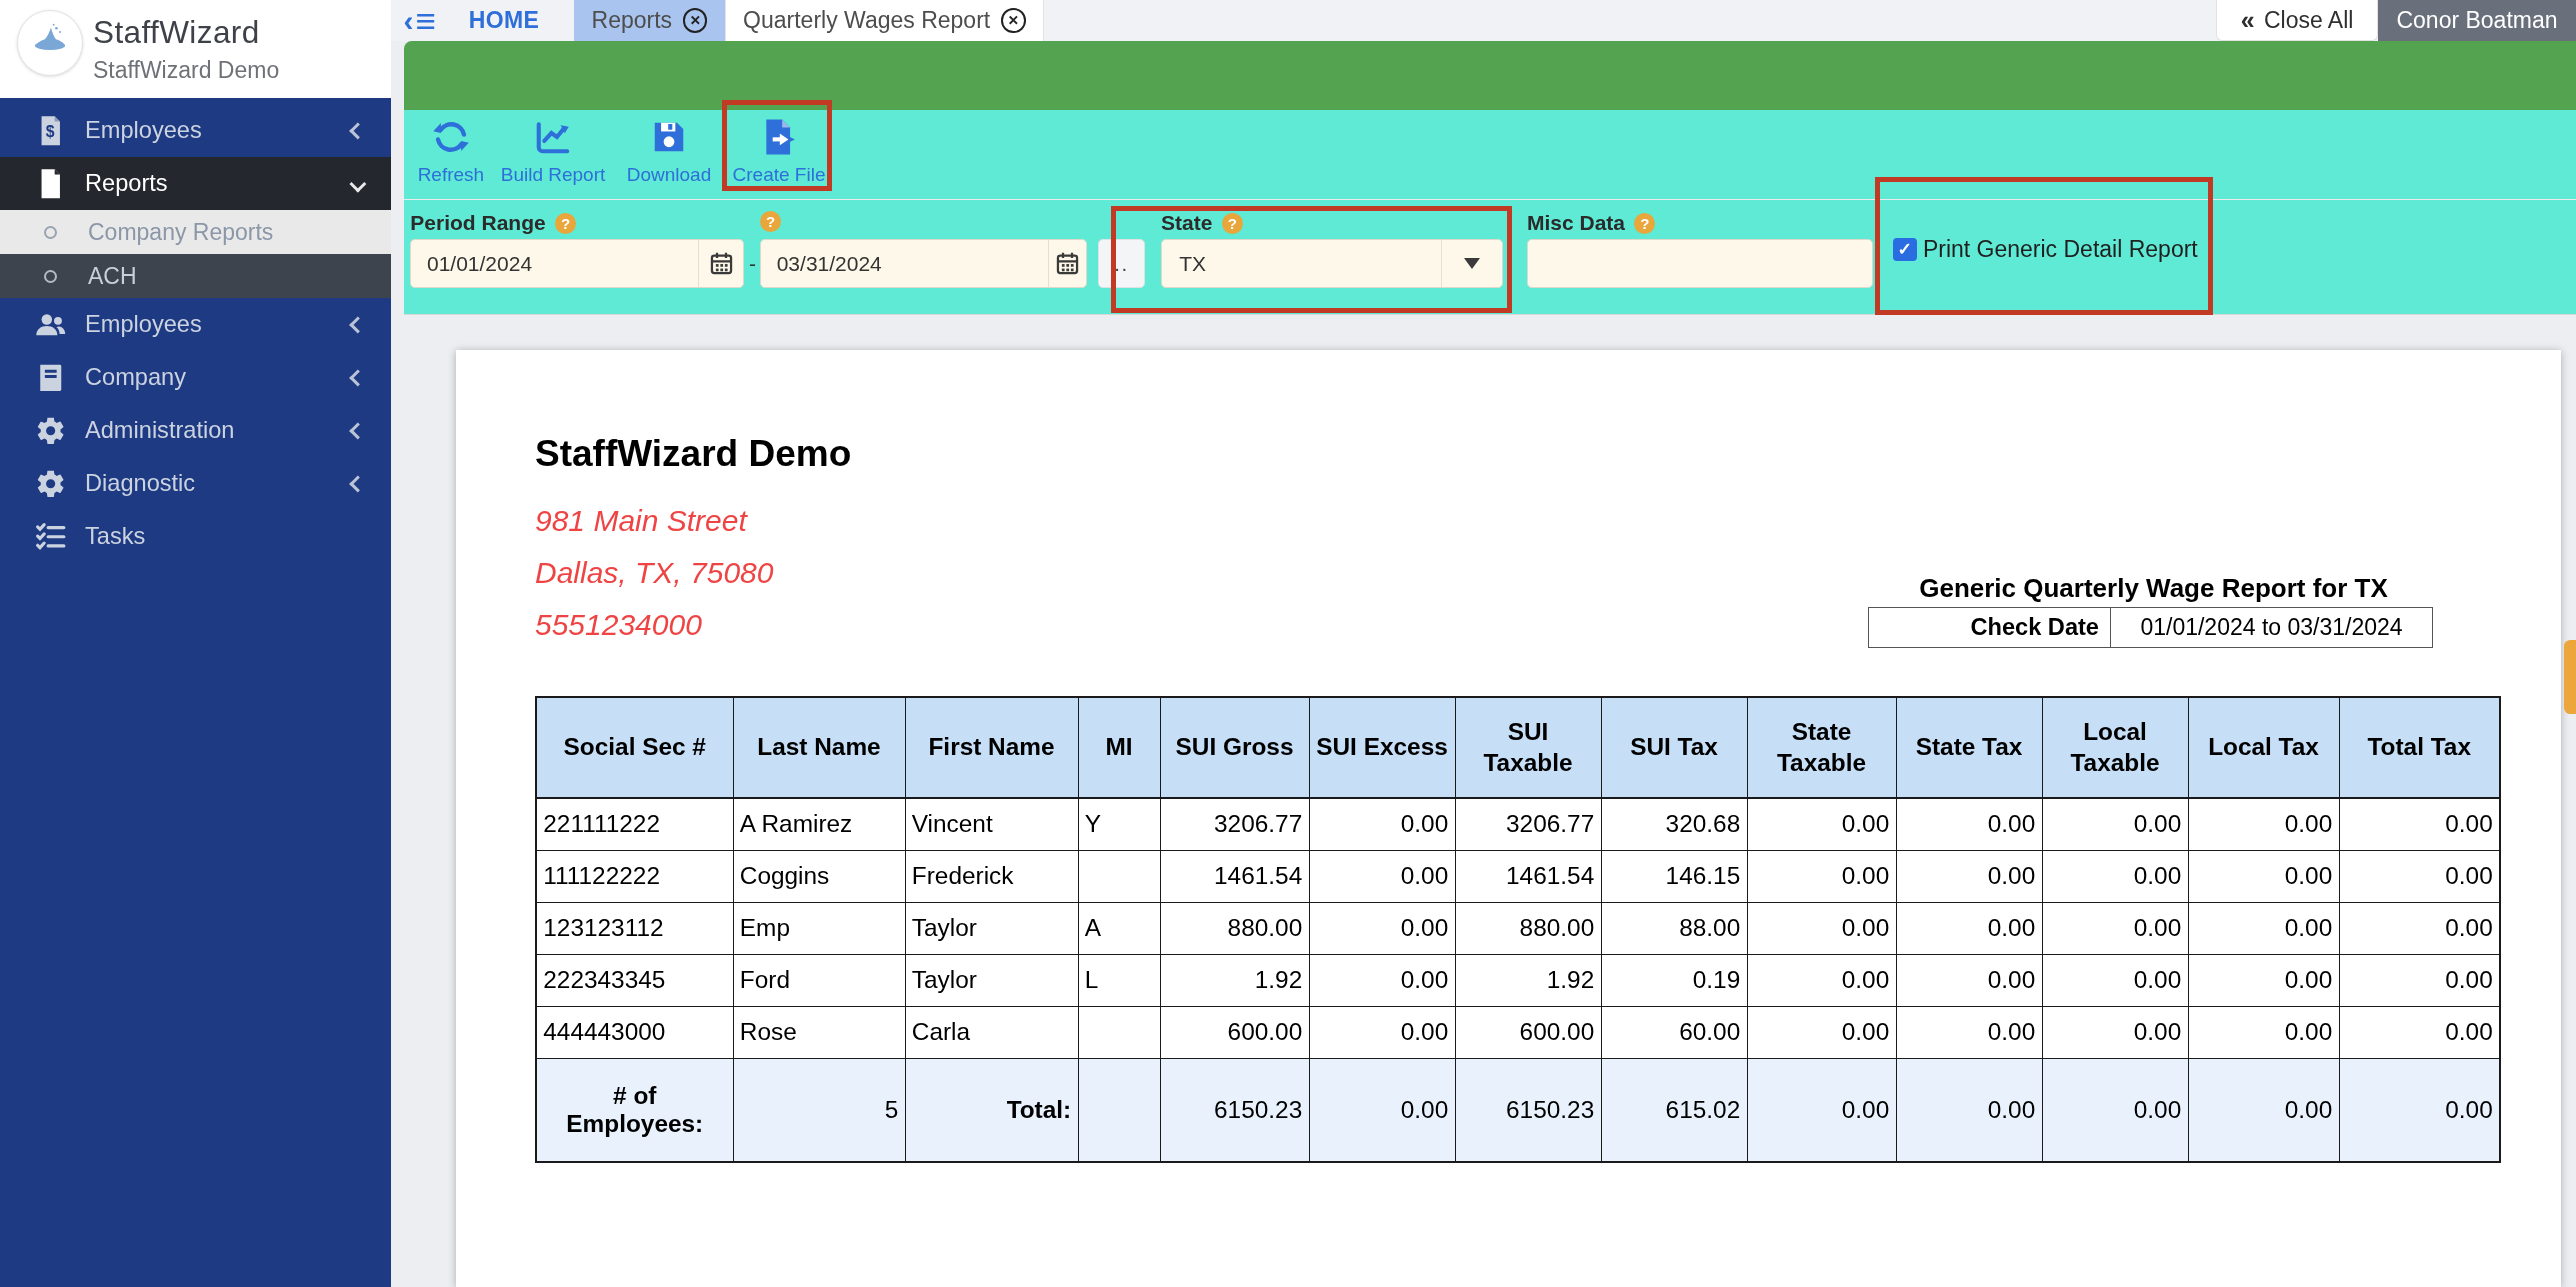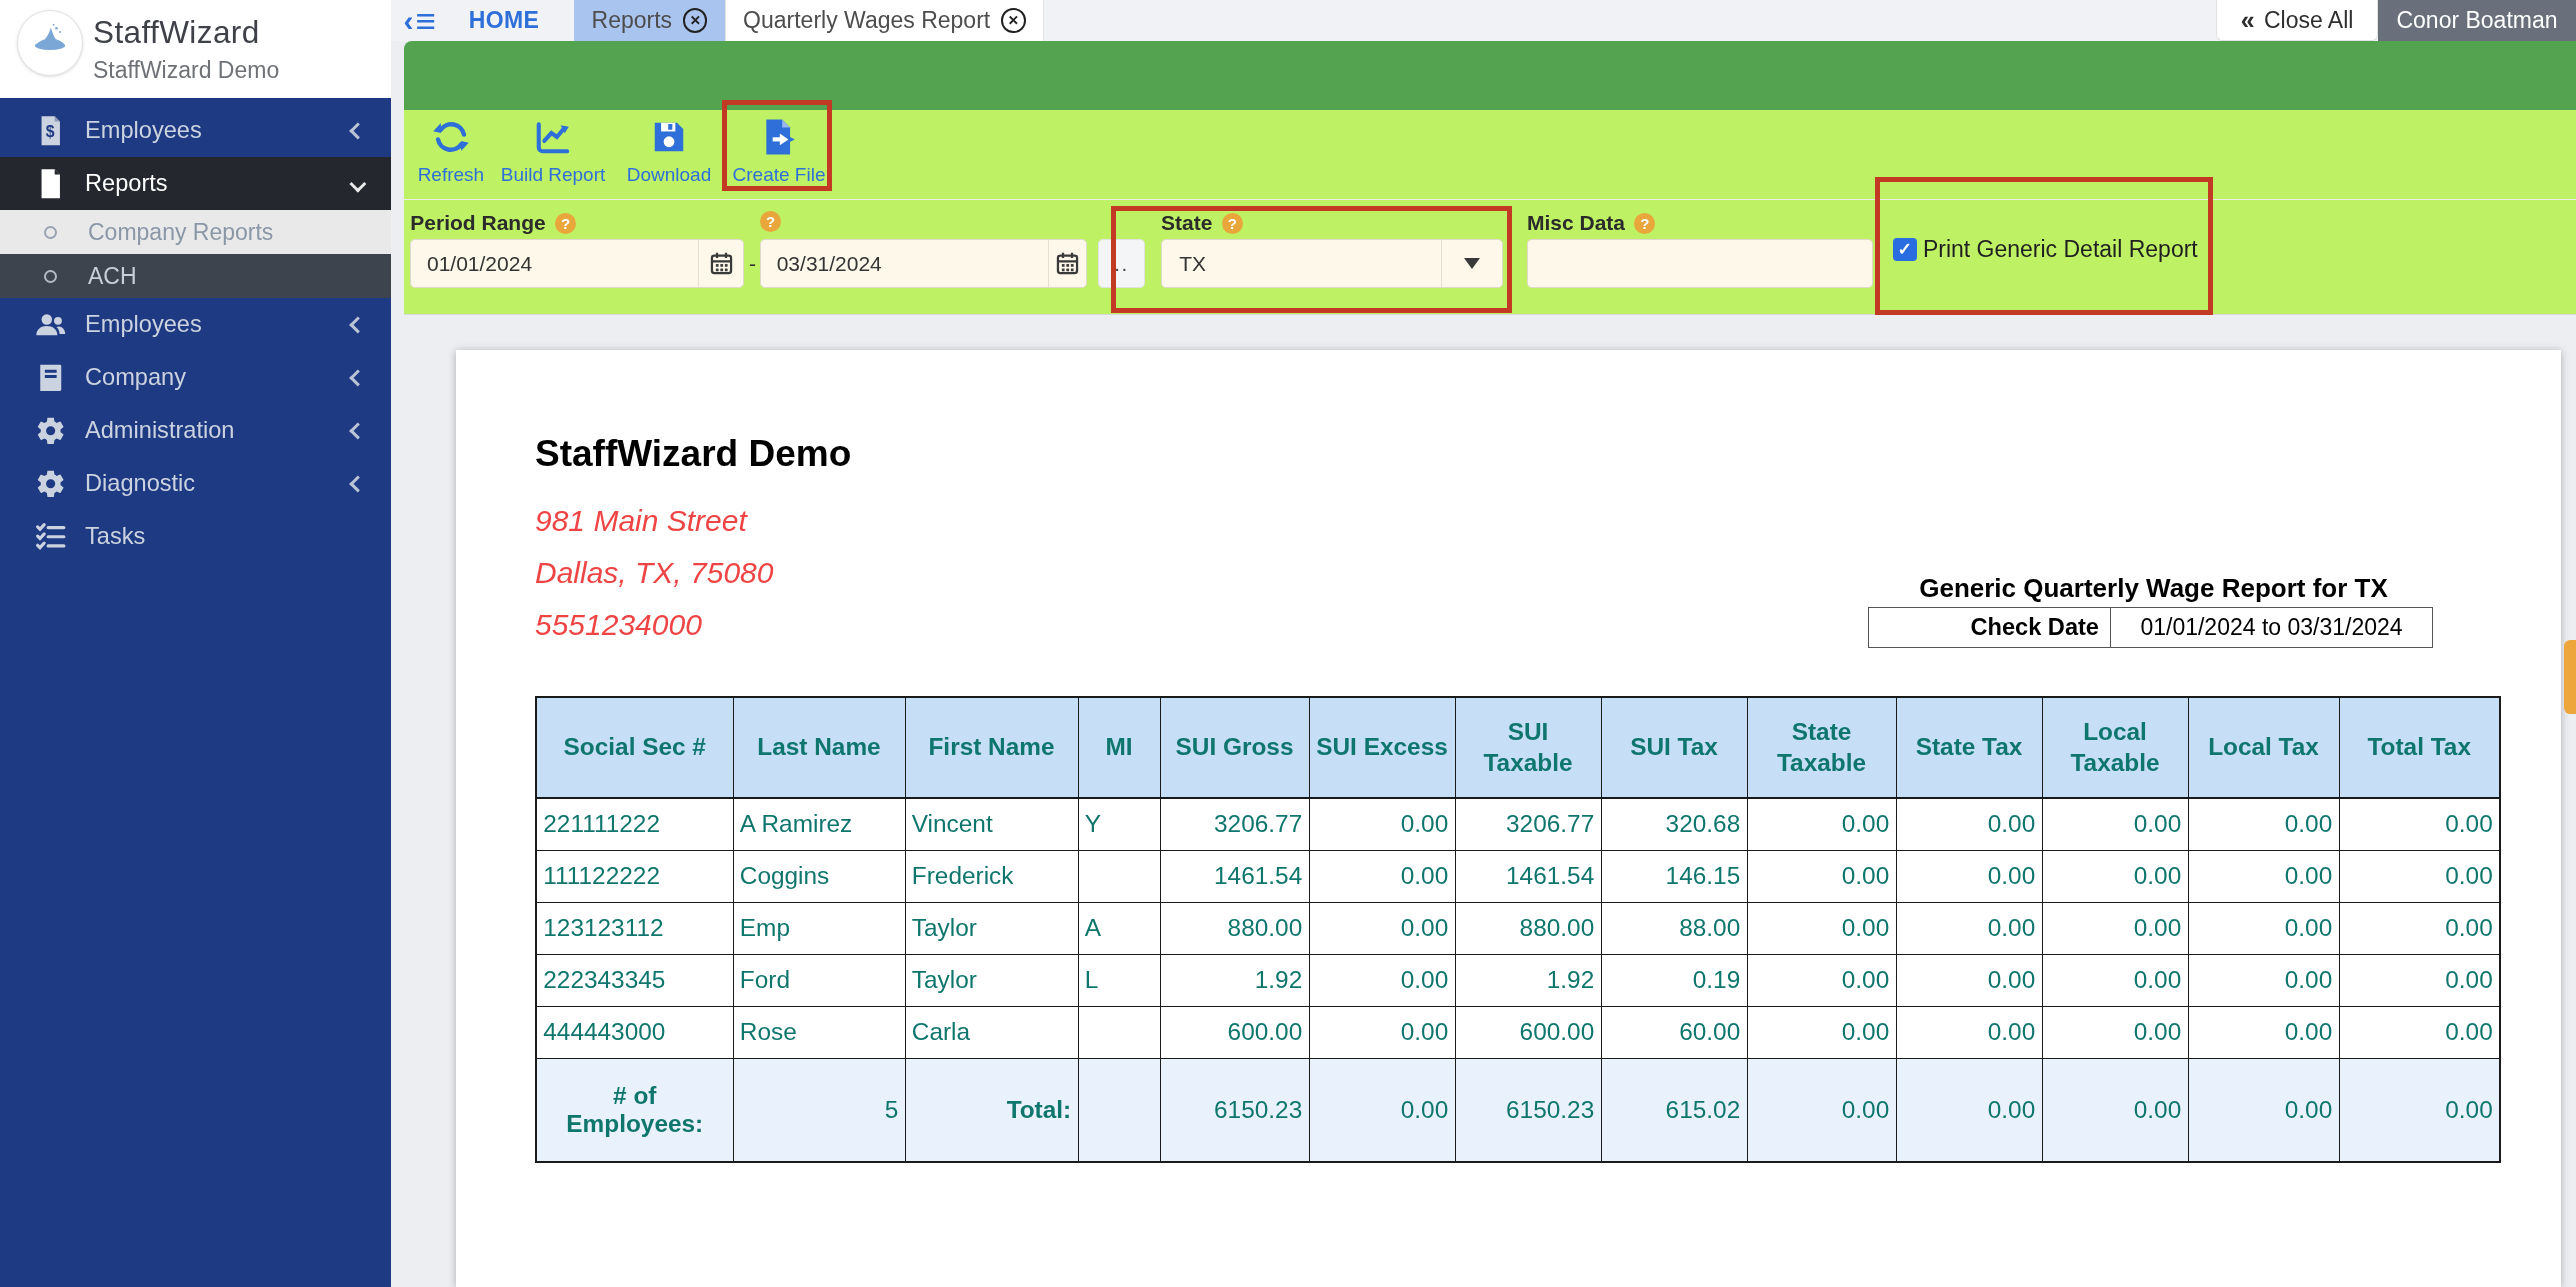--- a/index.html
+++ b/index.html
@@ -43,21 +43,21 @@
     display:flex; align-items:center; justify-content:center; font-size:13.4px; font-weight:bold; color:#222; }
   #topstrip-right { position:absolute; right:0; top:0; height:41px; display:flex; }
   #close-all-btn { display:flex; align-items:center; gap:9.4px; background:#fff; border:0.8px solid #e2e2e2;
     border-top:none; border-radius:0 0 6.3px 6.3px; padding:0 23.6px; font-size:23px; color:#2f2f2f; cursor:pointer; }
   #close-all-btn .laquo { font-size:25px; font-weight:bold; }
   #user-block { width:198px; background:#69707b; color:#fff; display:flex; align-items:center;
     justify-content:center; font-size:23px; cursor:pointer; }
   
   #green-bar { position:absolute; left:404px; top:41px; width:2172px; height:69px; background:#54a351;
     border-top-left-radius:7.9px; z-index:3; }
-  #panel { position:absolute; left:404px; top:110px; width:2172px; height:205px; background:#bef264;
+  #panel { position:absolute; left:404px; top:110px; width:2172px; height:205px; background:#5eead4;
     border-bottom:0.8px solid #d8d8d8; z-index:3; }
   #toolbar { position:absolute; left:0; top:0; width:100%; height:90px; border-bottom:0.8px solid #ececec; }
   .tool-btn { position:absolute; top:7.9px; display:flex; flex-direction:column; align-items:center;
     gap:4.7px; color:#2e6fd9; cursor:pointer; }
   .tool-btn svg { width:38px; height:38px; }
   .tool-btn .t-label { font-size:19px; }
   
   .f-label { position:absolute; top:101px; display:flex; align-items:center; gap:9.4px;
     font-size:21px; font-weight:bold; color:#2b2b2b; }
   .help-dot { width:21px; height:21px; background:#e9a63a; border-radius:50%; color:#fff;
@@ -86,21 +86,21 @@
   #rep-company { position:absolute; left:79px; top:83px; font-size:37px; font-weight:bold; color:#000; }
   .rep-addr { position:absolute; left:79px; font-size:30px; color:#ef4444;font-style:italic; }
   #rep-title { position:absolute; left:1416px; top:223px; width:563px; text-align:center;
     font-size:26px; font-weight:bold; color:#000; }
   #check-table { position:absolute; left:1412px; top:257px; width:565px; height:41px; display:flex;
     border:1.6px solid #555; }
   #check-label { width:242px; border-right:1.6px solid #555; display:flex; align-items:center;
     justify-content:flex-end; padding-right:11px; font-size:23.6px; font-weight:bold; color:#000; }
   #check-value { flex:1; display:flex; align-items:center; justify-content:center; font-size:23px; color:#000; }
   #wage-table { position:absolute; left:79px; top:346px; border-collapse:collapse; table-layout:fixed;
-    width:1966px; font-size:24.4px; color:#0f766e; border:2.4px solid #1a1a1a; }
+    width:1966px; font-size:24.4px; color:#000000; border:2.4px solid #1a1a1a; }
   #wage-table th, #wage-table td { border:1.6px solid #1a1a1a; padding:0 6.3px; }
   #wage-table thead th { background:#c6def6; font-weight:bold; height:101px; text-align:center;
     border-bottom:2.4px solid #1a1a1a; line-height:1.25; }
   #wage-table tbody td { height:52px; background:#fff; }
   #wage-table tr.total td { background:#e9f2fc; height:104px; }
   .al { text-align:left; } .ar { text-align:right; } .ac { text-align:center; }
   .b { font-weight:bold; }
   
   .red-box { position:absolute; border:5.5px solid #c23a23; z-index:8; pointer-events:none; }
   #scroll-thumb { position:absolute; right:0; top:640px; width:11.8px; height:74px; background:#eda63c;

